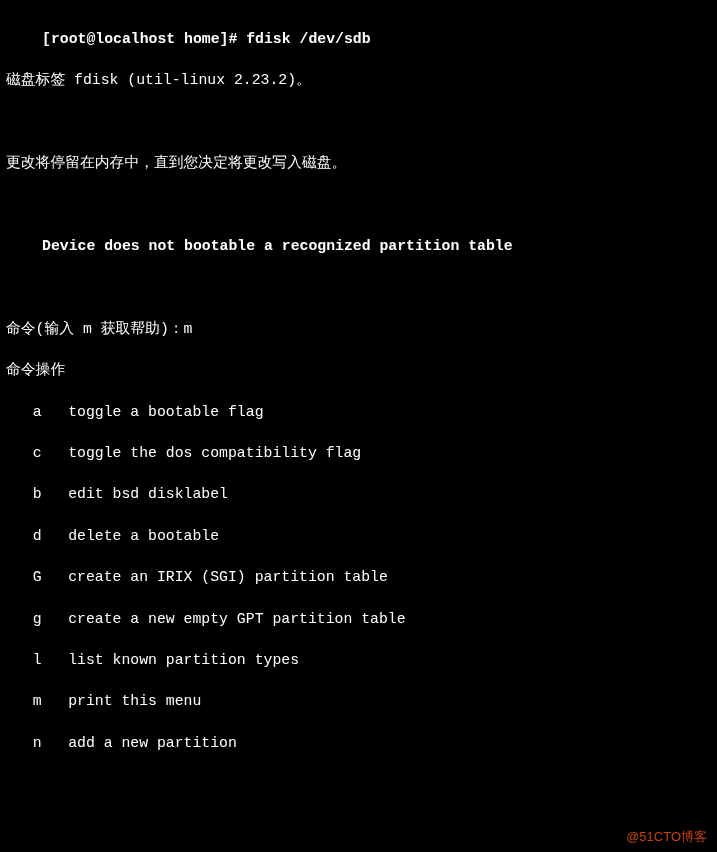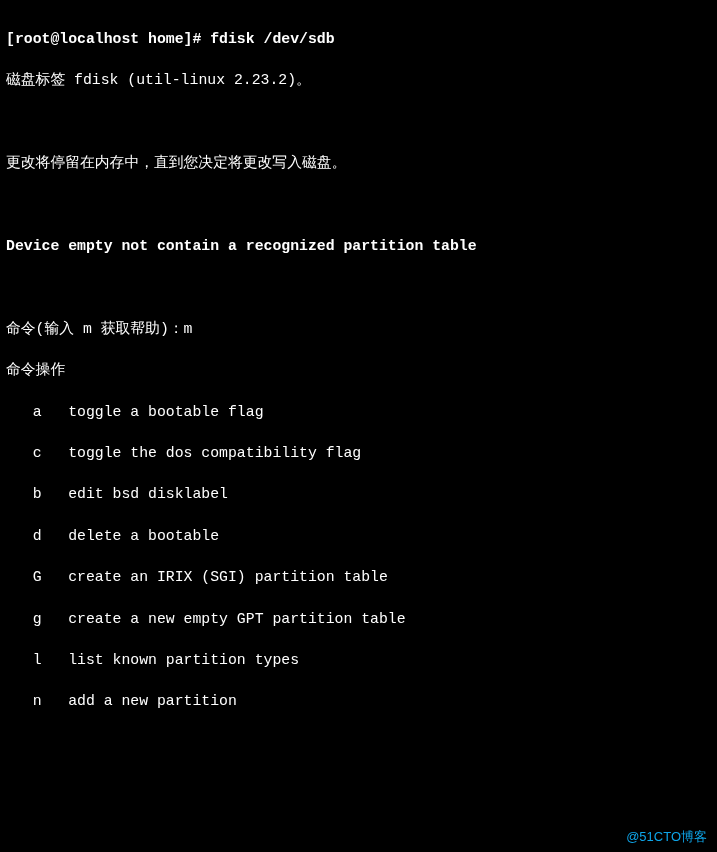--- a/index.html
+++ b/index.html
@@ -18,50 +18,52 @@
     .terminal {
       padding: 8px 6px;
       white-space: pre;
     }
     .line {
       display: block;
       min-height: 1.4em;
     }
     .bold {
       font-weight: bold;
+      margin-left: 36px;
     }
     .watermark {
       position: absolute;
       bottom: 6px;
       right: 10px;
-      color: #0ea5e9;
+      color: #c2410c;
       font-size: 13px;
       font-family: sans-serif;
     }
   </style>
 </head>
 <body>
 
 <div class="terminal">
 <span class="line bold">[root@localhost home]# fdisk /dev/sdb</span>
 <span class="line">磁盘标签 fdisk (util-linux 2.23.2)。</span>
 <span class="line"> </span>
 <span class="line">更改将停留在内存中，直到您决定将更改写入磁盘。</span>
 <span class="line"> </span>
-<span class="line bold">Device empty not contain a recognized partition table</span>
+<span class="line bold">Device does not bootable a recognized partition table</span>
 <span class="line"> </span>
 <span class="line">命令(输入 m 获取帮助)：m</span>
 <span class="line">命令操作</span>
 <span class="line">   a   toggle a bootable flag</span>
 <span class="line">   c   toggle the dos compatibility flag</span>
 <span class="line">   b   edit bsd disklabel</span>
 <span class="line">   d   delete a bootable</span>
 <span class="line">   G   create an IRIX (SGI) partition table</span>
 <span class="line">   g   create a new empty GPT partition table</span>
 <span class="line">   l   list known partition types</span>
+<span class="line">   m   print this menu</span>
 <span class="line">   n   add a new partition</span>
 
 
 
 
 
 
 
 
 

